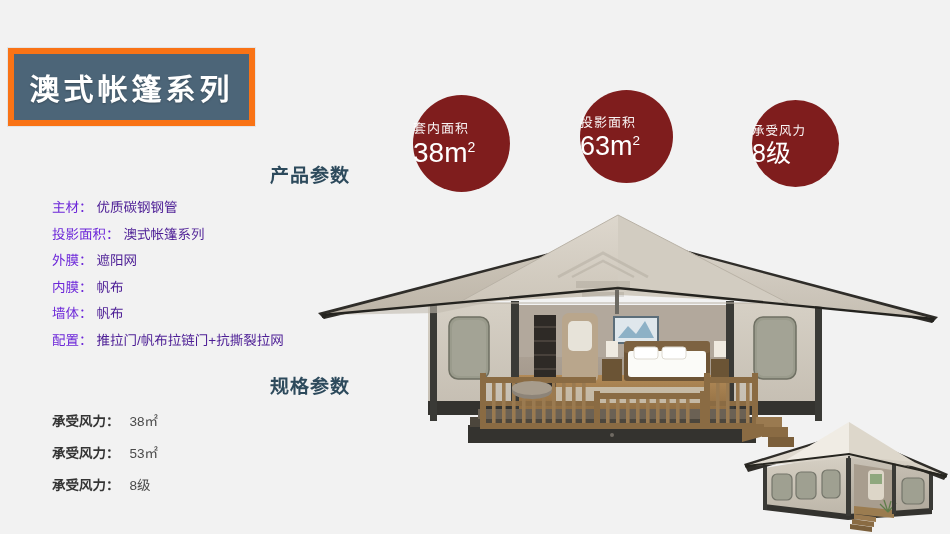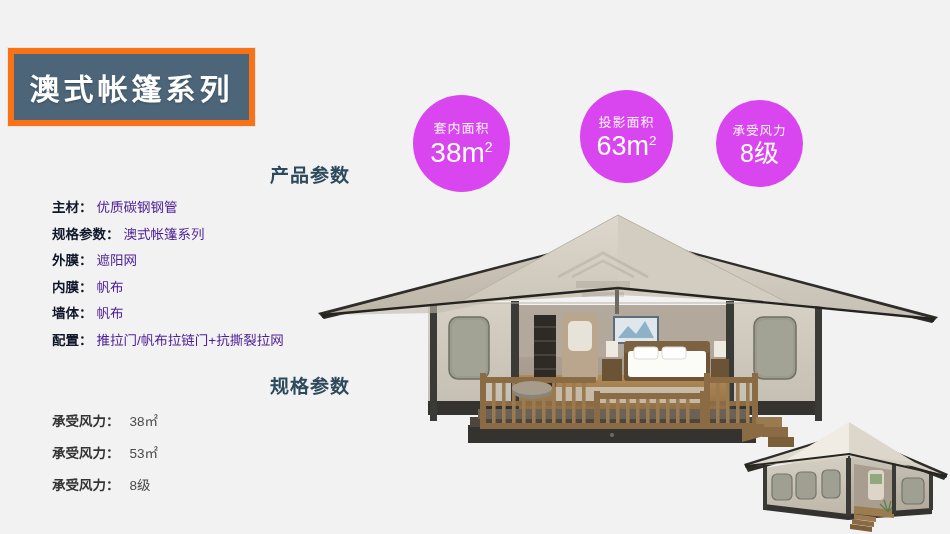--- a/index.html
+++ b/index.html
@@ -32,46 +32,46 @@
   .section-title {
     color:#2d4a5c; font-size:19px; font-weight:bold;
     letter-spacing:1px; margin-left:52px;text-align:right;
   }
   .param-list { margin-top:12px; }
   .param-row {
     display:flex; align-items:baseline;
     margin-left:52px; margin-bottom:9px;
     font-size:13.5px; line-height:1.3;
   }
-  .param-label { color:#0f172a; font-weight:bold; white-space:nowrap; }
+  .param-label { color:#6d28d9; font-weight:normal; white-space:nowrap; }
   .param-value { color:#4c1d95; margin-left:4px; white-space:nowrap; }
 
   #spec-section { margin-top:22px; }
   .spec-row {
     display:flex; align-items:baseline;
     margin-left:52px; margin-bottom:12px;
     font-size:13.5px;
   }
   .spec-label { color:#343434; font-weight:bold; white-space:nowrap; }
   .spec-value { color:#4a4a4a; margin-left:10px; white-space:nowrap; }
 
   
   .stat-circle {
     position:absolute; border-radius:50%;
-    background:#d946ef;
+    background:#7f1d1d;
     display:flex; flex-direction:column;
-    align-items:center; justify-content:center;
+    align-items:flex-start; justify-content:center;
     color:#ffffff;
   }
   .stat-circle .cap { font-size:13px; letter-spacing:1px; opacity:.95; margin-bottom:1px; }
   .stat-circle .val { font-size:28px; font-weight:300; letter-spacing:0px; line-height:1.1; }
   .stat-circle .val sup { font-size:.5em; vertical-align:super; }
   #circle-0 { left:413px; top:95px; width:97px; height:97px; }
   #circle-1 { left:580px; top:90px; width:93px; height:93px; }
-  #circle-2 { left:716px; top:100px; width:87px; height:87px; }
+  #circle-2 { left:752px; top:100px; width:87px; height:87px; }
   #circle-2 .val { font-size:25px; }
   #circle-2 .cap { font-size:12.5px; }
   #circle-1 .val { font-size:27px; }
 
   
   #tent-main { position:absolute; left:318px; top:195px; width:620px; height:260px; }
   #tent-small { position:absolute; left:742px; top:418px; width:208px; height:116px; }
   .art { display:block; width:100%; height:100%; }
 
   #watermark {
@@ -91,21 +91,21 @@
   <div id="spec-panel">
 
     <div>
       <div class="section-title">产品参数</div>
       <div class="param-list">
         <div class="param-row">
           <span class="param-label">主材：</span>
           <span class="param-value">优质碳钢钢管</span>
         </div>
         <div class="param-row">
-          <span class="param-label">规格参数：</span>
+          <span class="param-label">投影面积：</span>
           <span class="param-value">澳式帐篷系列</span>
         </div>
         <div class="param-row">
           <span class="param-label">外膜：</span>
           <span class="param-value">遮阳网</span>
         </div>
         <div class="param-row">
           <span class="param-label">内膜：</span>
           <span class="param-value">帆布</span>
         </div>

